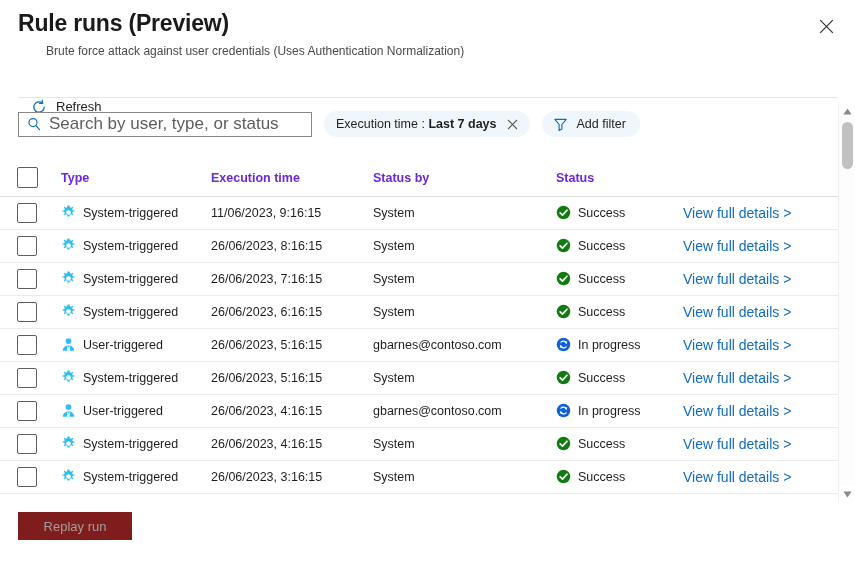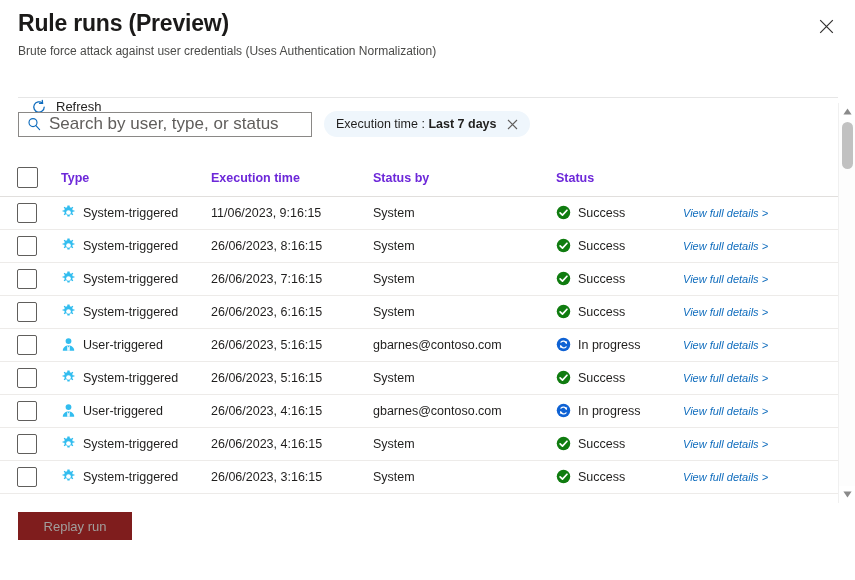--- a/index.html
+++ b/index.html
@@ -13,21 +13,21 @@
   }
   .panel { position: relative; width: 855px; height: 576px; background:#fff; }
 
   
   .hdr { position:absolute; left:18px; top:8px; width:810px; }
   .title {
     font-size: 23px; font-weight: 700; letter-spacing: -0.2px;
     color:#1b1a19; line-height: 30px; margin:0;
   }
   .subtitle {
-    font-size: 12px; color:#4a4a48; line-height:16px; margin-top:5px;
+    font-size: 12px; color:#4a4a48; line-height:16px; margin-top:5px;margin-left:28px;
   }
   .close-btn {
     position:absolute; right:14px; top:11px;
     width:30px; height:30px; display:flex; align-items:center; justify-content:center;
     cursor:pointer; color:#323130;
   }
   .close-btn svg { display:block; }
 
   
   .cmdbar { position:absolute; left:27px; top:68px; display:flex; align-items:center; }
@@ -75,23 +75,22 @@
     width:20px; height:20px; border:1px solid #605e5c; background:#fff;
     border-radius:2px; cursor:pointer; display:block;
   }
   .chk.hdr-chk { width:21px; height:21px; }
 
   .celltxt { display:flex; align-items:center; gap:7px; }
   .typecell { padding-left: 5px !important; }
   .statcell { padding-left: 3px !important; }
 
   .link {
-    color:#0f6cbd; font-size:11px; cursor:pointer; white-space:nowrap;
+    color:#0f6cbd; font-size:14px; cursor:pointer; white-space:nowrap;
     text-decoration:none;
-    font-style:italic;
   }
 
   
   .ico { display:inline-flex; align-items:center; justify-content:center; flex:0 0 auto; }
 
   
   .footer { position:absolute; left:18px; top:512px; }
   .replay-btn {
     min-width:114px; height:28px; background:#7f1d1d; border:none;
     color:#a19f9d; font-size:13px; font-family:"Liberation Sans", sans-serif;
@@ -160,20 +159,28 @@
 
     <div class="pill">
       <span class="ptxt"><span>Execution time : </span><b>Last 7 days</b></span>
       <span class="x">
         <svg width="11" height="11" viewBox="0 0 11 11">
           <path d="M1 1 L10 10 M10 1 L1 10" stroke="#605e5c" stroke-width="1.1" fill="none"></path>
         </svg>
       </span>
     </div>
 
+    <div class="pill addf">
+      <span class="ico">
+        <svg width="15" height="15" viewBox="0 0 15 15">
+          <path d="M1.8 2.4 h11.4 l-4.3 5.1 v4.4 l-2.8 1.5 v-5.9 z" stroke="#0f6cbd" stroke-width="1.15" fill="none" stroke-linejoin="round"></path>
+        </svg>
+      </span>
+      <span class="ptxt">Add filter</span>
+    </div>
   </div>
 
   <div class="tablewrap">
     <table class="grid">
       <colgroup>
         <col class="c-chk">
           <col class="c-type">
           <col class="c-time">
         <col class="c-by">
           <col class="c-stat">

